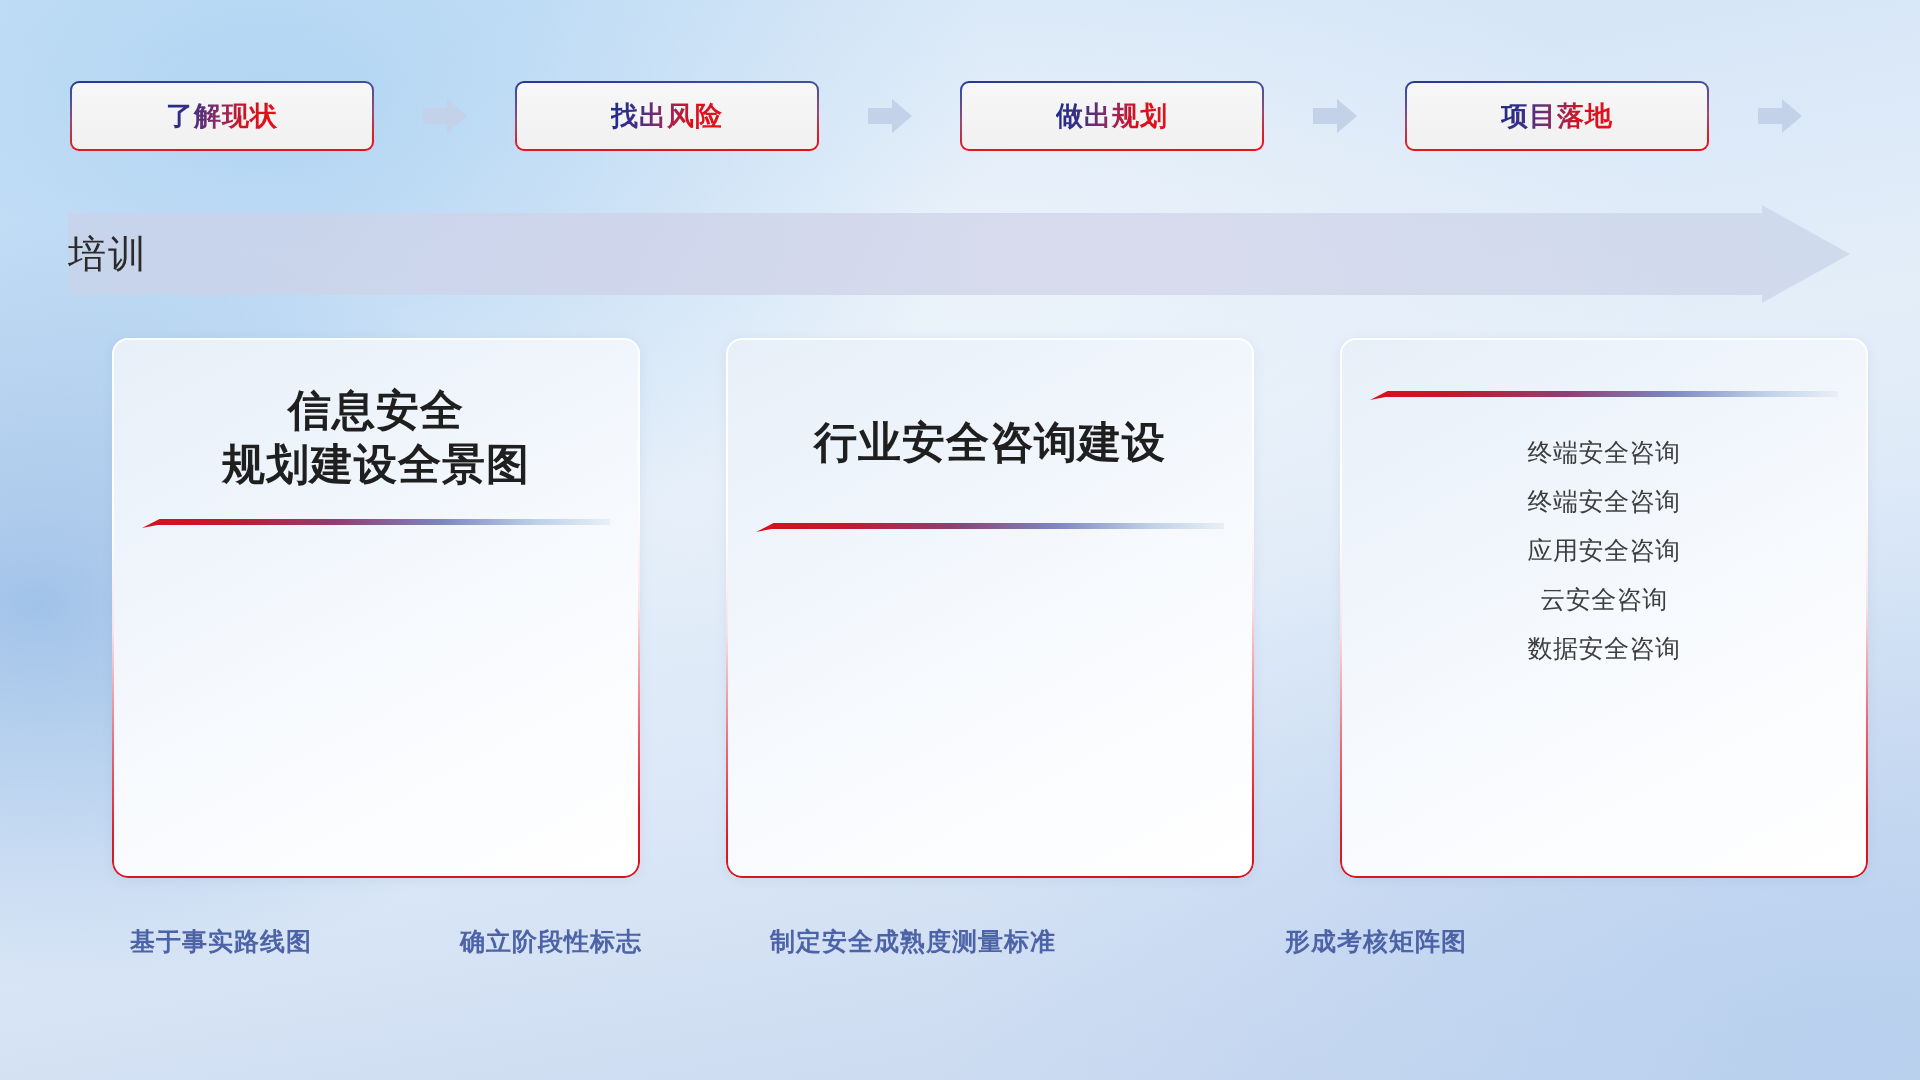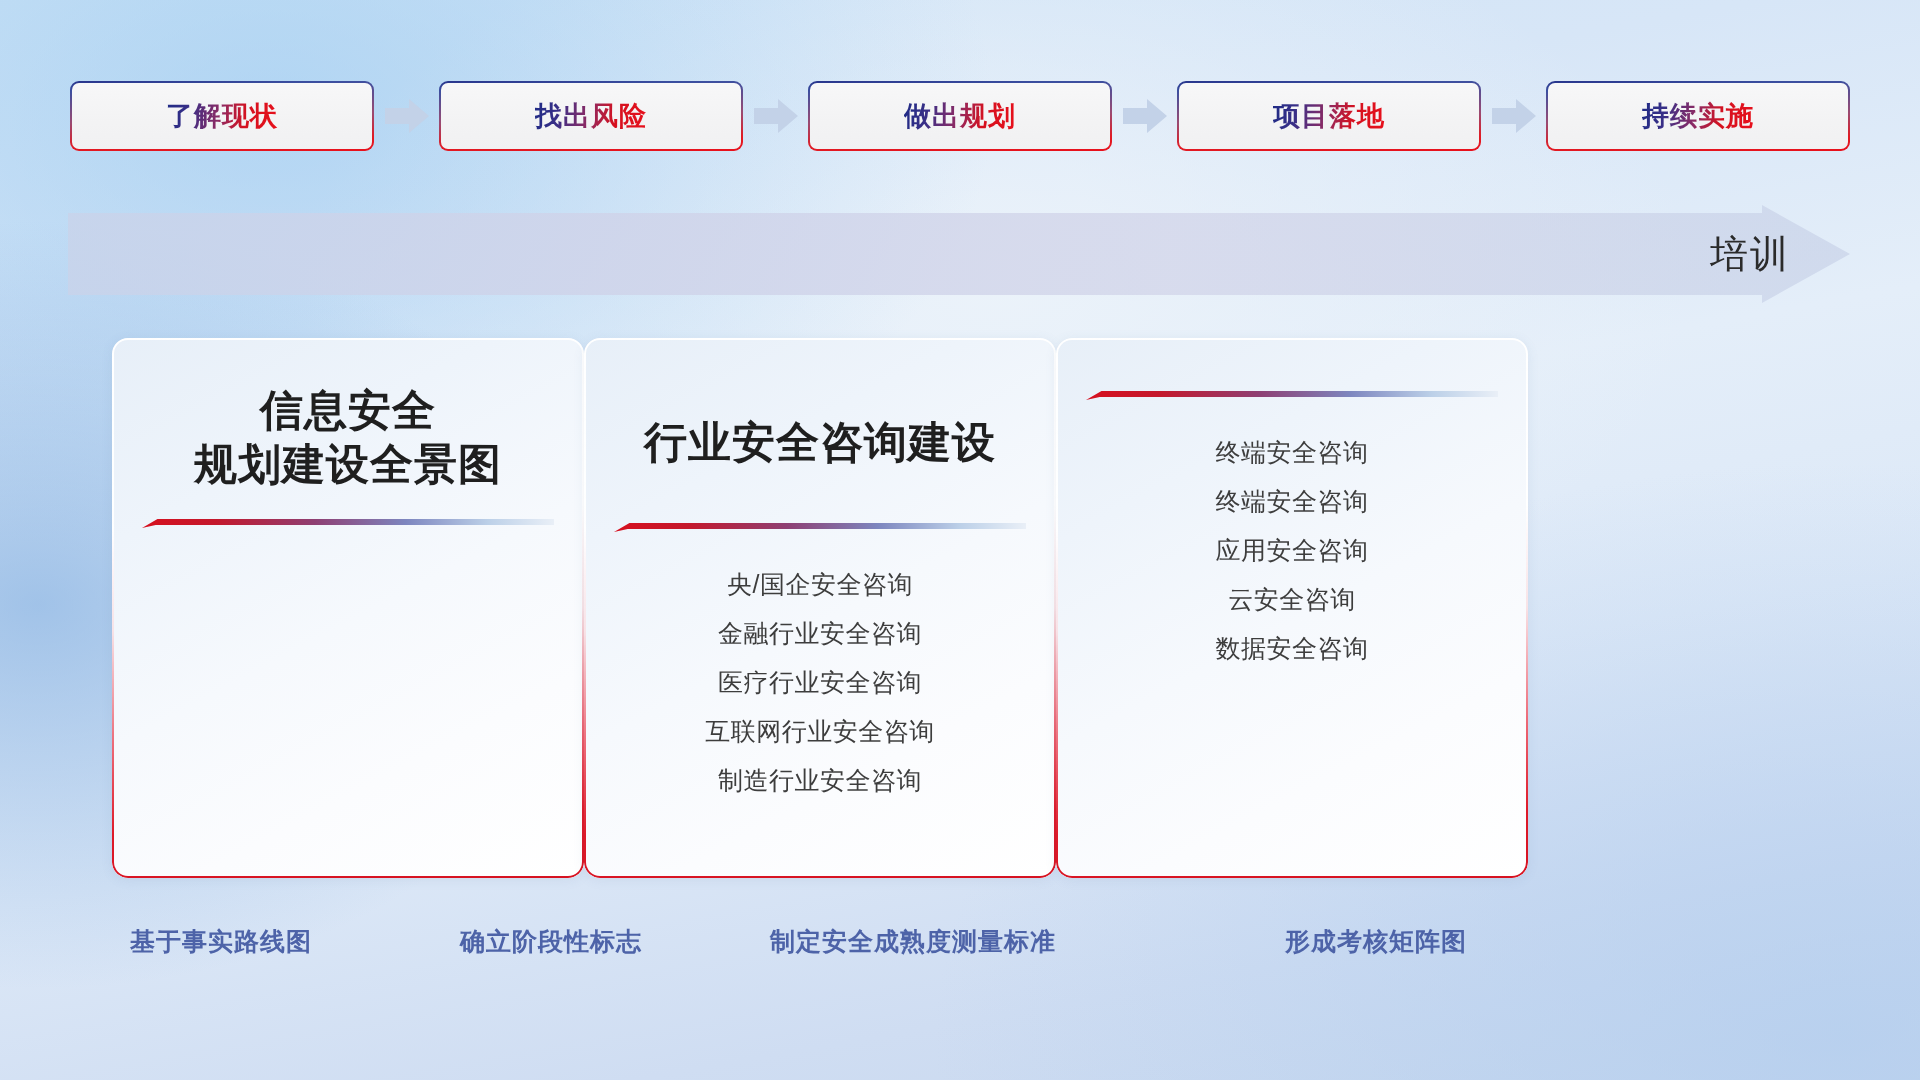--- a/index.html
+++ b/index.html
@@ -67,33 +67,33 @@
   
   #banner {
     position: absolute;
     top: 205px; left: 68px;
     width: 1782px; height: 98px;
   }
   #banner svg { display: block; width: 100%; height: 100%; }
   #banner-label {
     position: absolute;
     top: 0; left: 0; right: 0; bottom: 0;
-    display: flex; align-items: center; justify-content: flex-end;
+    display: flex; align-items: center; justify-content: flex-start;
     padding-right: 60px;
     font-size: 38px;
     font-weight: 400;
     color: #2b2b2b;
     letter-spacing: 2px;
   }
 
   
   #cards {
     position: absolute;
     top: 338px; left: 112px;
-    width: 1416px; height: 540px;
+    width: 1756px; height: 540px;
     display: flex;
     justify-content: space-between;
   }
   .card {
     width: 528px;
     height: 540px;
     position: relative;
     border-radius: 16px;
     background: linear-gradient(152deg, #e7eff8 0%, #eef4fb 26%, #f6f9fd 52%, #fbfcfe 74%, #ffffff 100%);
     box-shadow: 0 2px 12px rgba(90,120,160,0.10);
@@ -223,25 +223,20 @@
     </div>
 
     <div class="flow-arrow">
       <span>
         <svg width="44" height="34" viewBox="0 0 44 34" aria-hidden="true">
           <path d="M0 9 H24 V0 L44 17 L24 34 V25 H0 Z" fill="#c3d2e8"></path>
         </svg>
       </span>
     </div>
 
-    <div class="flow-step">
-      <div class="flow-step-inner">
-        <span class="flow-label">持续实施</span>
-      </div>
-    </div>
 
   </div>
 
   <div id="banner">
     <span>
       <svg viewBox="0 0 1782 98" preserveAspectRatio="none" aria-hidden="true">
         <defs>
           <linearGradient id="bannerGrad" x1="0" y1="0" x2="1" y2="0">
             <stop offset="0%" stop-color="#c9d3ea" stop-opacity="0.80"></stop>
             <stop offset="30%" stop-color="#cfd4ea" stop-opacity="0.88"></stop>
@@ -289,27 +284,20 @@
               <stop offset="18%" stop-color="#c4182c"></stop>
               <stop offset="42%" stop-color="#8e3f73"></stop>
               <stop offset="64%" stop-color="#7d86bf"></stop>
               <stop offset="84%" stop-color="#bcd0e8"></stop>
               <stop offset="100%" stop-color="#e9eff7"></stop>
             </linearGradient>
           </defs>
           <path d="M0 12 L18 3 H480 V9 H16 Z" fill="url(#divGrad2)"></path>
         </svg>
       </div>
-      <ul class="card-list">
-        <li>央/国企安全咨询</li>
-        <li>金融行业安全咨询</li>
-        <li>医疗行业安全咨询</li>
-        <li>互联网行业安全咨询</li>
-        <li>制造行业安全咨询</li>
-      </ul>
     </div>
 
     <div class="card">
       <div class="card-divider" style="margin-top:50px">
         <svg viewBox="0 0 480 14" preserveAspectRatio="none" aria-hidden="true">
           <defs>
             <linearGradient id="divGrad3" x1="0" y1="0" x2="1" y2="0">
               <stop offset="0%" stop-color="#d6101f"></stop>
               <stop offset="18%" stop-color="#c4182c"></stop>
               <stop offset="42%" stop-color="#8e3f73"></stop>

